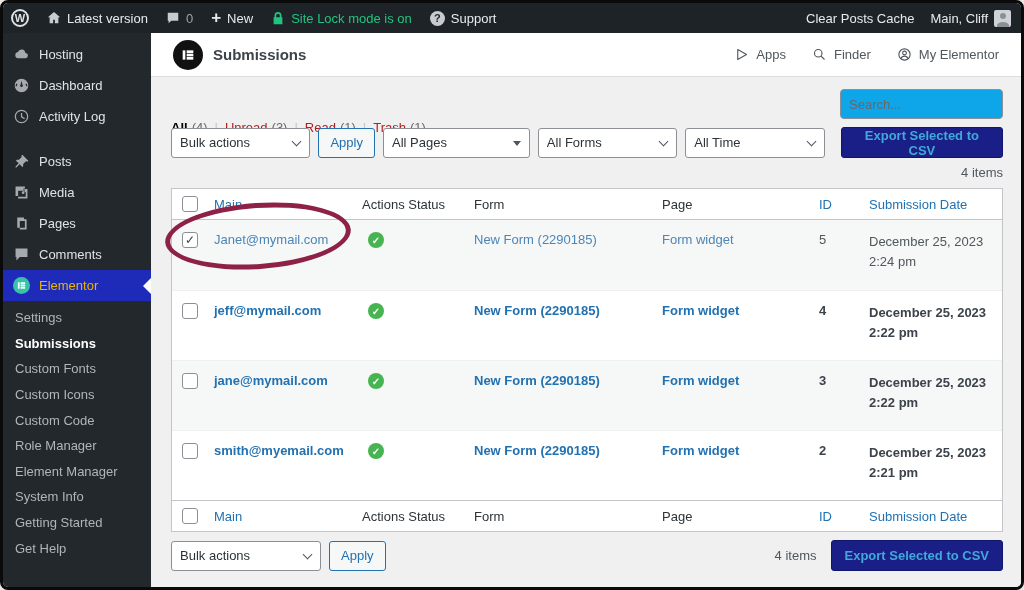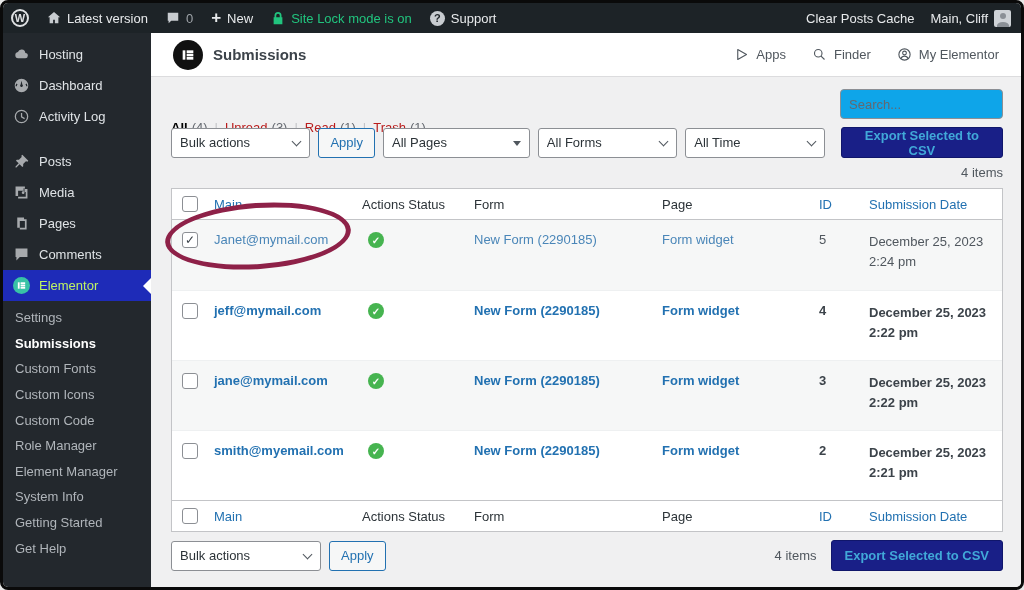--- a/index.html
+++ b/index.html
@@ -36,21 +36,21 @@
   }
   .avatar .head { position:absolute; top:3px; left:5.5px; width:6px; height:6px; border-radius:50%; background:#8b9096; }
   .avatar .torso { position:absolute; bottom:-2px; left:2.5px; width:12px; height:7px; border-radius:50% 50% 0 0; background:#8b9096; }
   
   .bodyrow { flex:1; display:flex; min-height:0; }
   
   .sidebar { width:148px; background:#23282d; color:#dfe3e6; flex:0 0 auto; overflow:hidden; font-size:13px; padding-top:6px; }
   .menu-item { display:flex; align-items:center; gap:9px; padding:7px 10px; cursor:pointer; position:relative; height:31px; }
   .menu-item .micon { width:17px; height:17px; fill:#a7aaad; flex:0 0 auto; }
   .menu-gap { height:14px; }
-  .menu-item.active { background:#1e2bb8; color:#bef264; }
+  .menu-item.active { background:#1e2bb8; color:#eab308; }
   .menu-item.active .arrow {
     position:absolute; right:0; top:50%; transform:translateY(-50%);
     width:0; height:0; border-top:8px solid transparent; border-bottom:8px solid transparent;
     border-right:8px solid #fff;
   }
   .elementor-badge {
     width:17px; height:17px; border-radius:50%; background:#38c2a6;
     display:flex; align-items:center; justify-content:center; flex:0 0 auto;
   }
   .elementor-badge svg { width:11px; height:11px; fill:#fff; }

